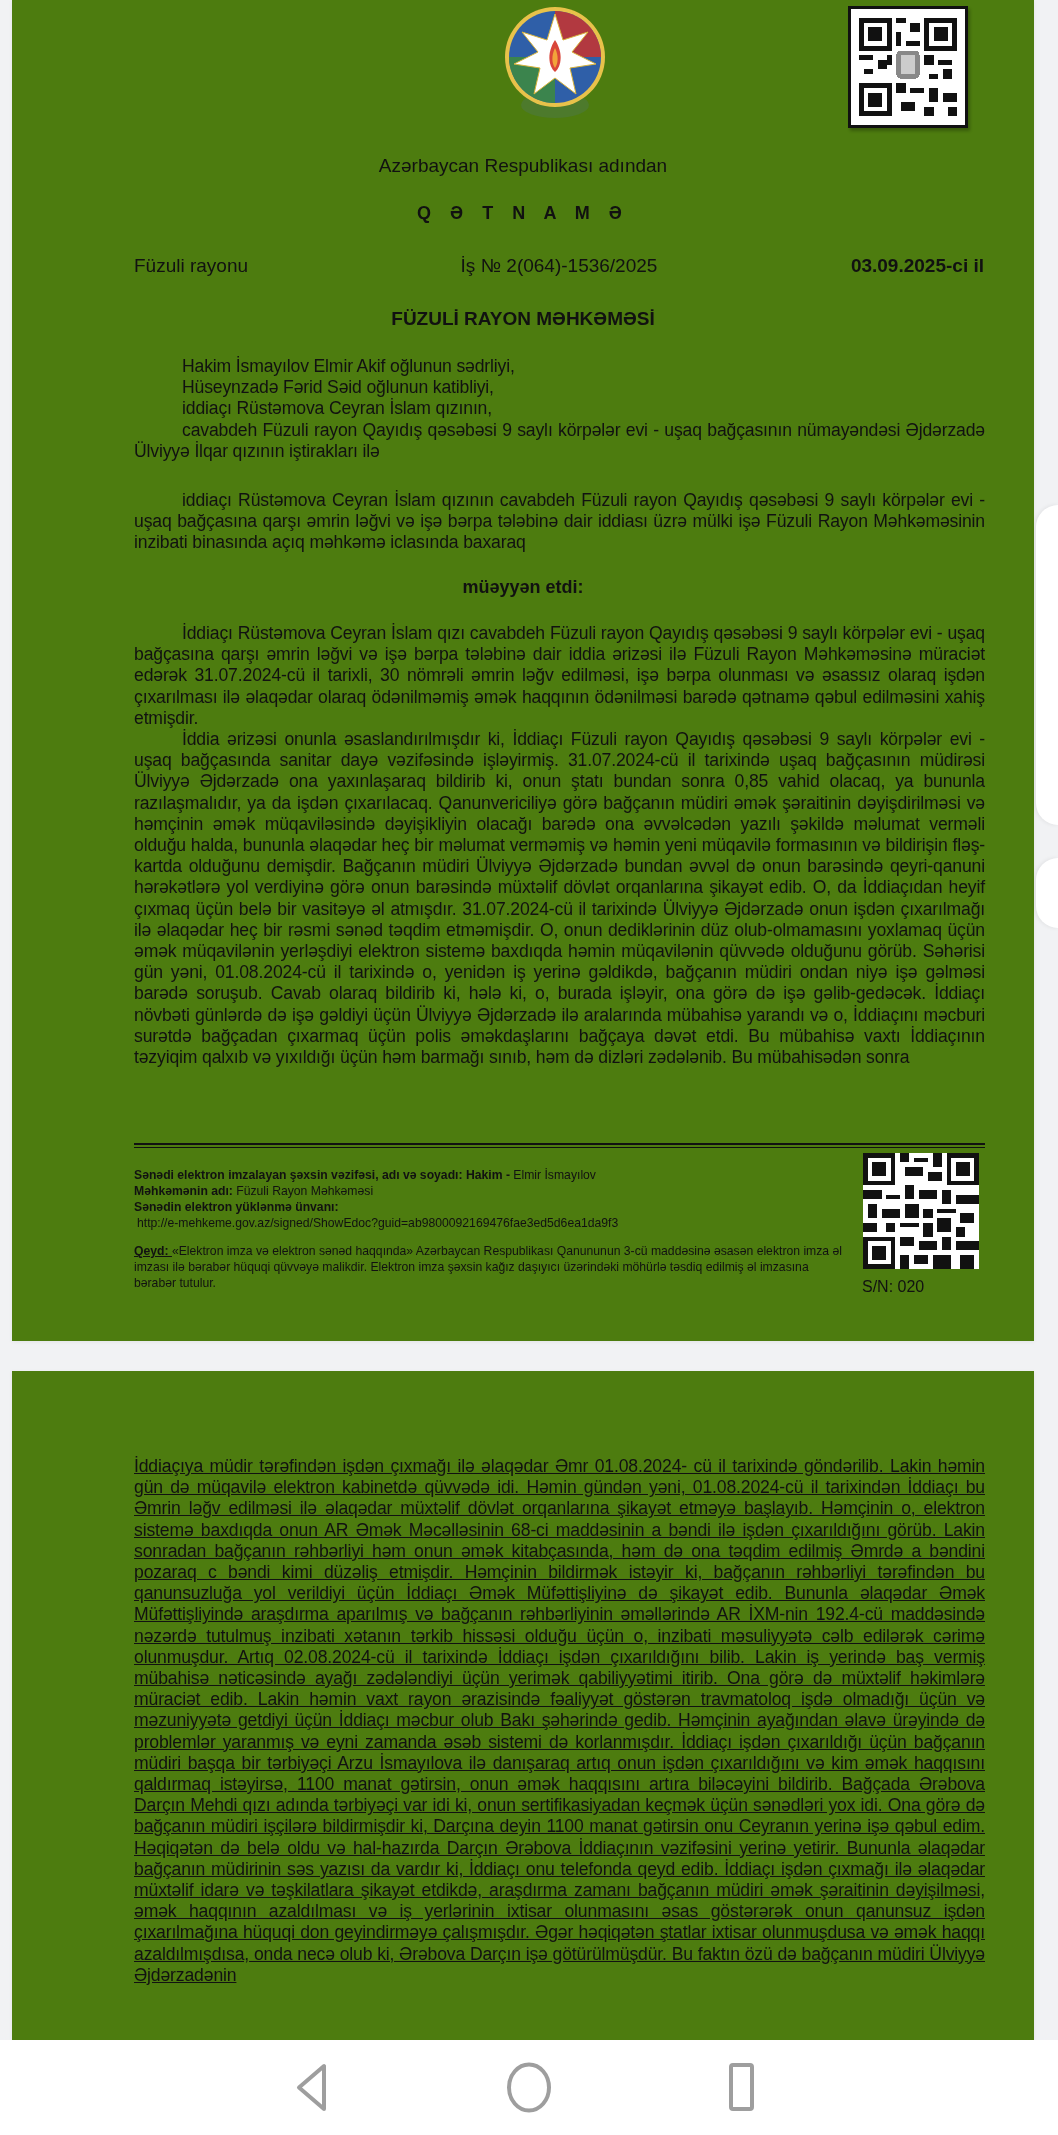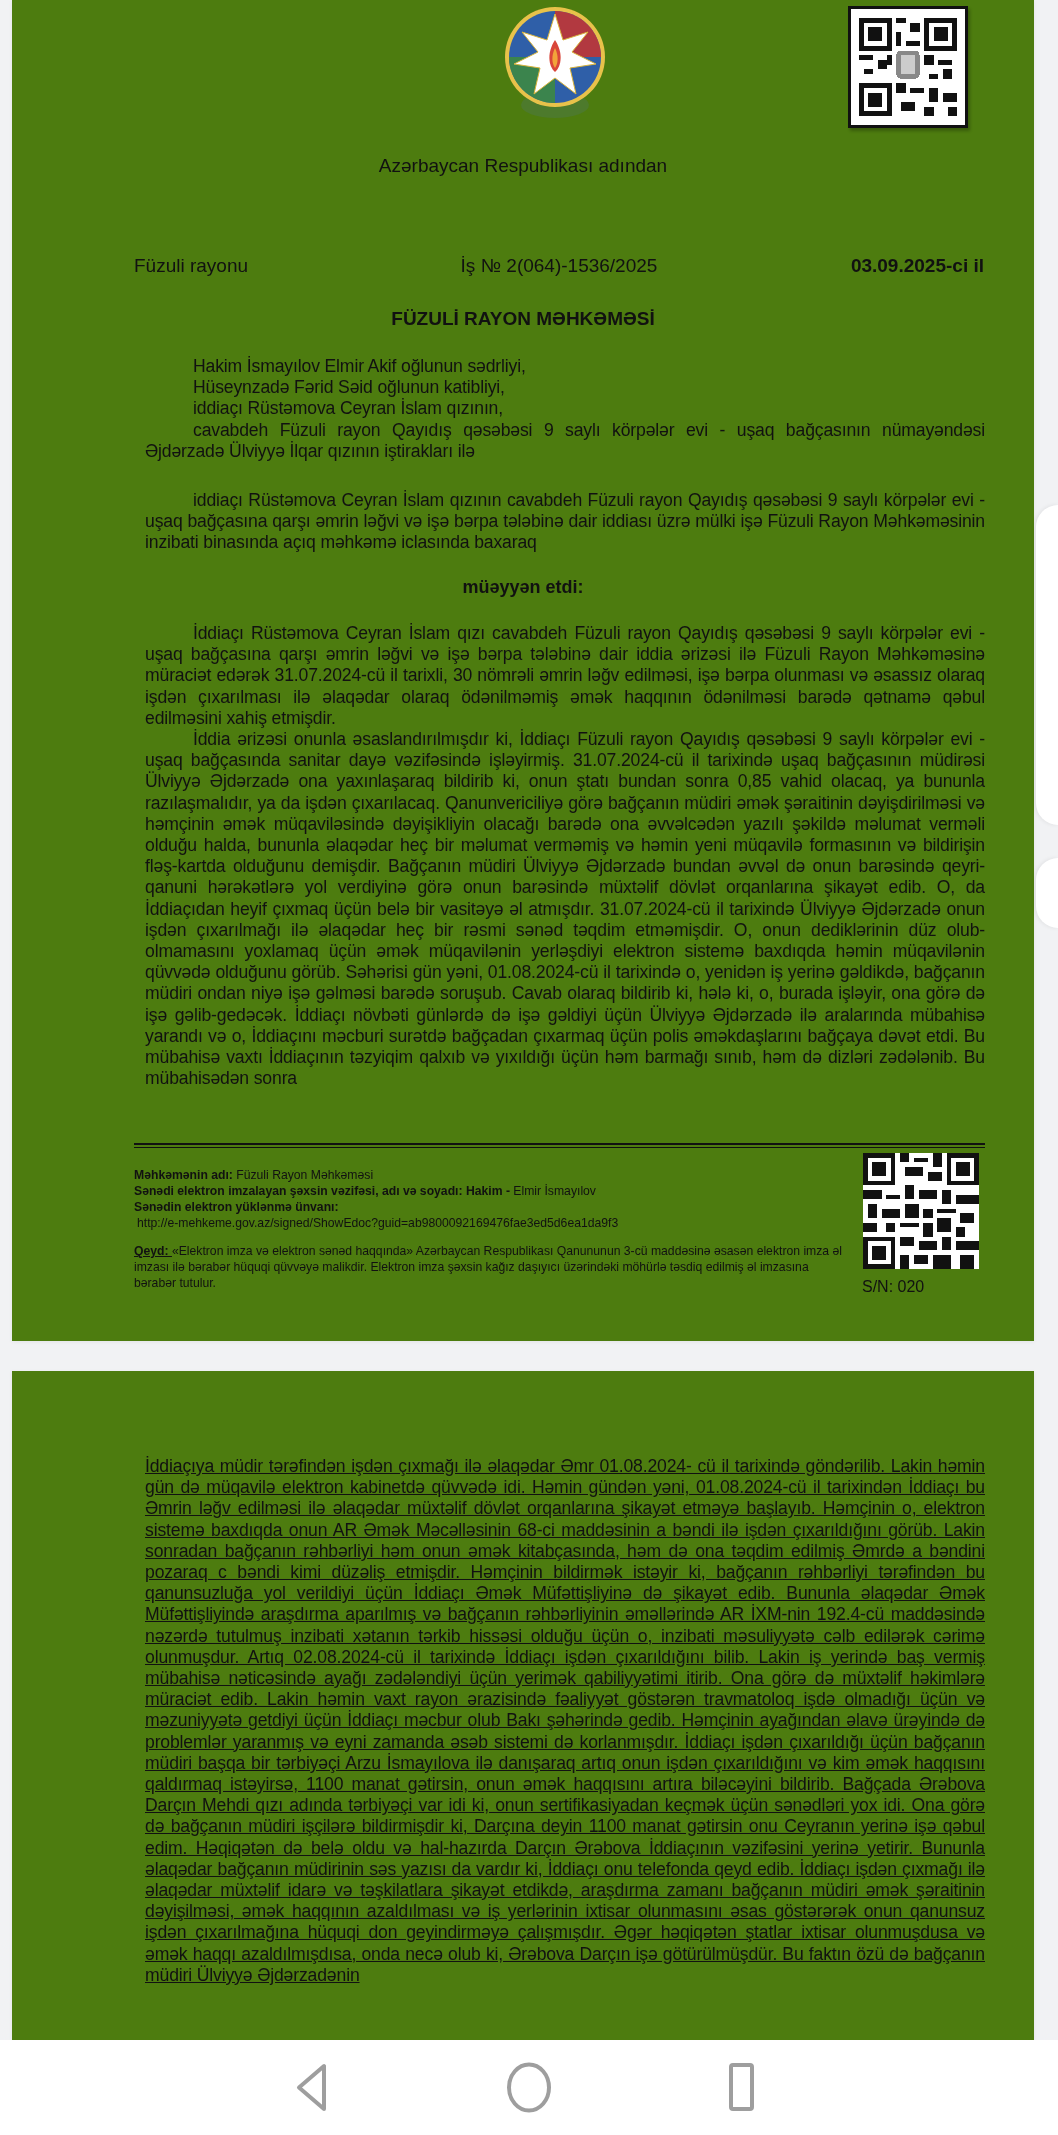--- a/index.html
+++ b/index.html
@@ -27,21 +27,21 @@
   .meta-row { position: absolute; top: 255px; left: 122px; width: 850px; font-size: 19px; }
   .meta-row .l { position: absolute; left: 0; }
   .meta-row .c { position: absolute; left: 0; width: 100%; text-align: center; }
   .meta-row .r { position: absolute; right: 0; font-weight: bold; }
   .t-court { top: 308px; font-size: 19px; font-weight: bold; }
 
   .body-text {
     position: absolute; left: 122px; width: 851px; font-size: 17.6px;
     line-height: 21.2px; text-align: justify; letter-spacing: -0.15px;
   }
-  .body-text p { text-indent: 48px; margin-left: 11px; }
+  .body-text p { text-indent: 48px; }
   .composition { top: 356px; }
   .composition p { text-indent: 0; padding-left: 48px; }
   .composition p.wrap { padding-left: 0; text-indent: 48px; }
   .intro { top: 490px; }
   .heading2 { top: 577px; font-size: 18px; font-weight: bold; }
   .findings { top: 623px; }
 
   .rule { position: absolute; left: 122px; width: 851px; height: 5px;
           border-top: 2px solid #111; border-bottom: 1px solid #111; top: 1143px; }
 
@@ -114,20 +114,21 @@
           <rect x="14" y="19" width="2" height="2"></rect>
           <rect x="19" y="19" width="2" height="2"></rect>
           <rect x="6" y="8" width="1" height="2"></rect>
         </g>
       <rect x="8" y="7" width="5" height="6" rx="1" fill="#888"></rect>
         <rect x="9" y="8" width="3" height="4" fill="#ccc"></rect>
     </svg>
   </div>
 
   <div class="center t-on-behalf">Azərbaycan Respublikası adından</div>
+  <div class="center t-title">Q Ə T N A M Ə</div>
   <div class="meta-row">
     <span class="l">Füzuli rayonu</span>
     <span class="c">İş № 2(064)-1536/2025</span>
     <span class="r">03.09.2025-ci il</span>
   </div>
   <div class="center t-court">FÜZULİ RAYON MƏHKƏMƏSİ</div>
 
   <div class="body-text composition">
     <p>Hakim İsmayılov Elmir Akif oğlunun sədrliyi,</p>
     <p>Hüseynzadə Fərid Səid oğlunun katibliyi,</p>
@@ -142,22 +143,22 @@
   <div class="center heading2">müəyyən etdi:</div>
 
   <div class="body-text findings">
     <p>İddiaçı Rüstəmova Ceyran İslam qızı cavabdeh Füzuli rayon Qayıdış qəsəbəsi 9 saylı körpələr evi - uşaq bağçasına qarşı əmrin ləğvi və işə bərpa tələbinə dair iddia ərizəsi ilə Füzuli Rayon Məhkəməsinə müraciət edərək 31.07.2024-cü il tarixli, 30 nömrəli əmrin ləğv edilməsi, işə bərpa olunması və əsassız olaraq işdən çıxarılması ilə əlaqədar olaraq ödənilməmiş əmək haqqının ödənilməsi barədə qətnamə qəbul edilməsini xahiş etmişdir.</p>
     <p>İddia ərizəsi onunla əsaslandırılmışdır ki, İddiaçı Füzuli rayon Qayıdış qəsəbəsi 9 saylı körpələr evi - uşaq bağçasında sanitar dayə vəzifəsində işləyirmiş. 31.07.2024-cü il tarixində uşaq bağçasının müdirəsi Ülviyyə Əjdərzadə ona yaxınlaşaraq bildirib ki, onun ştatı bundan sonra 0,85 vahid olacaq, ya bununla razılaşmalıdır, ya da işdən çıxarılacaq. Qanunvericiliyə görə bağçanın müdiri əmək şəraitinin dəyişdirilməsi və həmçinin əmək müqaviləsində dəyişikliyin olacağı barədə ona əvvəlcədən yazılı şəkildə məlumat verməli olduğu halda, bununla əlaqədar heç bir məlumat verməmiş və həmin yeni müqavilə formasının və bildirişin fləş-kartda olduğunu demişdir. Bağçanın müdiri Ülviyyə Əjdərzadə bundan əvvəl də onun barəsində qeyri-qanuni hərəkətlərə yol verdiyinə görə onun barəsində müxtəlif dövlət orqanlarına şikayət edib. O, da İddiaçıdan heyif çıxmaq üçün belə bir vasitəyə əl atmışdır. 31.07.2024-cü il tarixində Ülviyyə Əjdərzadə onun işdən çıxarılmağı ilə əlaqədar heç bir rəsmi sənəd təqdim etməmişdir. O, onun dediklərinin düz olub-olmamasını yoxlamaq üçün əmək müqavilənin yerləşdiyi elektron sistemə baxdıqda həmin müqavilənin qüvvədə olduğunu görüb. Səhərisi gün yəni, 01.08.2024-cü il tarixində o, yenidən iş yerinə gəldikdə, bağçanın müdiri ondan niyə işə gəlməsi barədə soruşub. Cavab olaraq bildirib ki, hələ ki, o, burada işləyir, ona görə də işə gəlib-gedəcək. İddiaçı növbəti günlərdə də işə gəldiyi üçün Ülviyyə Əjdərzadə ilə aralarında  mübahisə yarandı və o, İddiaçını məcburi surətdə bağçadan çıxarmaq üçün polis əməkdaşlarını bağçaya dəvət etdi. Bu mübahisə vaxtı İddiaçının təzyiqim qalxıb və yıxıldığı üçün həm barmağı sınıb, həm də dizləri zədələnib. Bu mübahisədən sonra</p>
   </div>
 
   <div class="rule"></div>
 
   <div class="sig-block">
+    <div><b>Sənədi elektron imzalayan şəxsin vəzifəsi, adı və soyadı: Hakim - </b><span>Elmir İsmayılov</span></div>
     <div><b>Məhkəmənin adı: </b><span>Füzuli Rayon Məhkəməsi</span></div>
-    <div><b>Sənədi elektron imzalayan şəxsin vəzifəsi, adı və soyadı: Hakim - </b><span>Elmir İsmayılov</span></div>
     <div><b>Sənədin elektron yüklənmə ünvanı:</b></div>
     <div style="padding-left:3px">http://e-mehkeme.gov.az/signed/ShowEdoc?guid=ab9800092169476fae3ed5d6ea1da9f3</div>
     <div class="gap"></div>
     <div><span class="u">Qeyd: </span><span> «Elektron imza və elektron sənəd haqqında» Azərbaycan Respublikası Qanununun 3-cü maddəsinə əsasən elektron imza əl imzası ilə bərabər hüquqi qüvvəyə malikdir. Elektron imza şəxsin kağız daşıyıcı üzərindəki möhürlə təsdiq edilmiş əl imzasına bərabər tutulur.</span></div>
   </div>
   <div class="qr-bottom">
     <svg viewBox="0 0 25 25" shape-rendering="crispEdges">
       <rect width="25" height="25" fill="#fff"></rect>
       <rect x="0" y="0" width="7" height="7" fill="#111"></rect>
         <rect x="1" y="1" width="5" height="5" fill="#fff"></rect>

